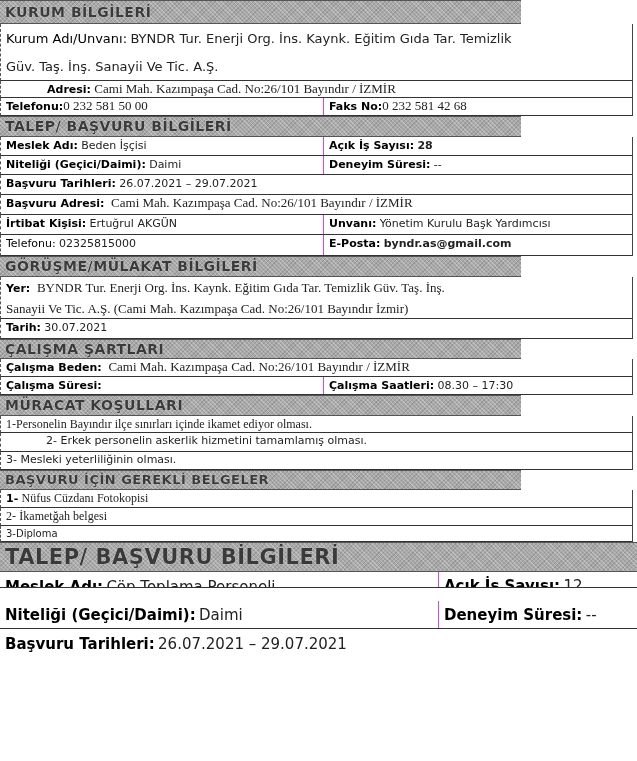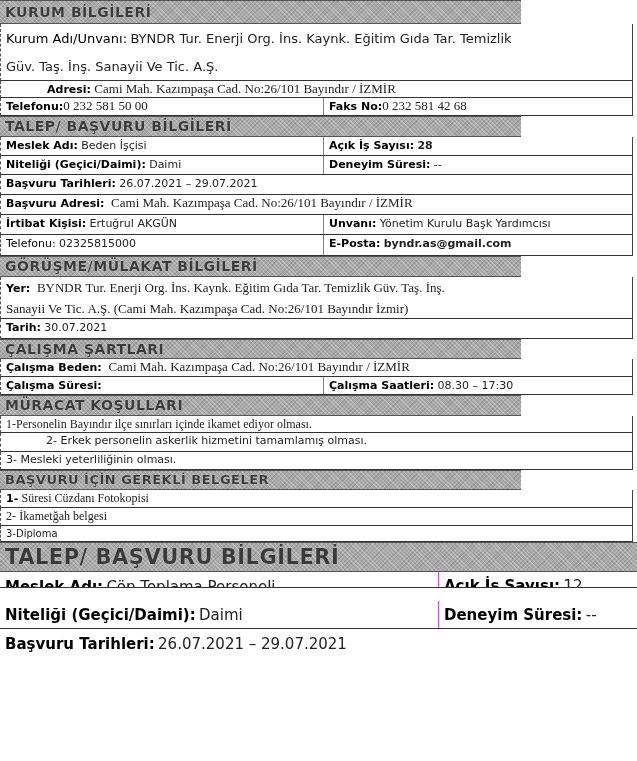--- a/index.html
+++ b/index.html
@@ -96,21 +96,21 @@
   </div>
   <div class="row" style="top:433px;height:19px;">
     <div class="cell val-sans" style="left:0;right:0;margin-left:40px;">2- Erkek personelin askerlik hizmetini tamamlamış olması.</div>
   </div>
   <div class="row" style="top:452px;height:18px;">
     <div class="cell val-sans" style="left:0;right:0;">3- Mesleki yeterliliğinin olması.</div>
   </div>
 
   <div class="hdr" style="top:470px;height:20px;line-height:18px;font-size:13px;">BAŞVURU İÇİN GEREKLİ BELGELER</div>
   <div class="row" style="top:490px;height:18px;">
-    <div class="cell" style="left:0;right:0;"><span class="lbl">1-</span> <span class="val-serif" style="font-size:12px;">Süresi Cüzdanı Fotokopisi</span></div>
+    <div class="cell" style="left:0;right:0;"><span class="lbl">1-</span> <span class="val-serif" style="font-size:12px;">Nüfus Cüzdanı Fotokopisi</span></div>
   </div>
   <div class="row" style="top:508px;height:18px;">
     <div class="cell" style="left:0;right:0;"><span class="val-serif" style="font-size:12px;">2-</span> <span class="val-serif" style="font-size:12px;">İkametğah belgesi</span></div>
   </div>
   <div class="row" style="top:526px;height:16px;">
     <div class="cell" style="left:0;right:0;line-height:15px;"><span class="val-sans" style="font-size:10px;">3-</span><span class="val-sans" style="font-size:10px;">Diploma</span></div>
   </div>
 
   <div class="hdr" style="top:542px;height:30px;line-height:28px;font-size:21px;width:637px;">TALEP/ BAŞVURU BİLGİLERİ</div>
   <div class="row big" style="top:572px;height:16px;width:637px;border-left:none;border-right:none;">

